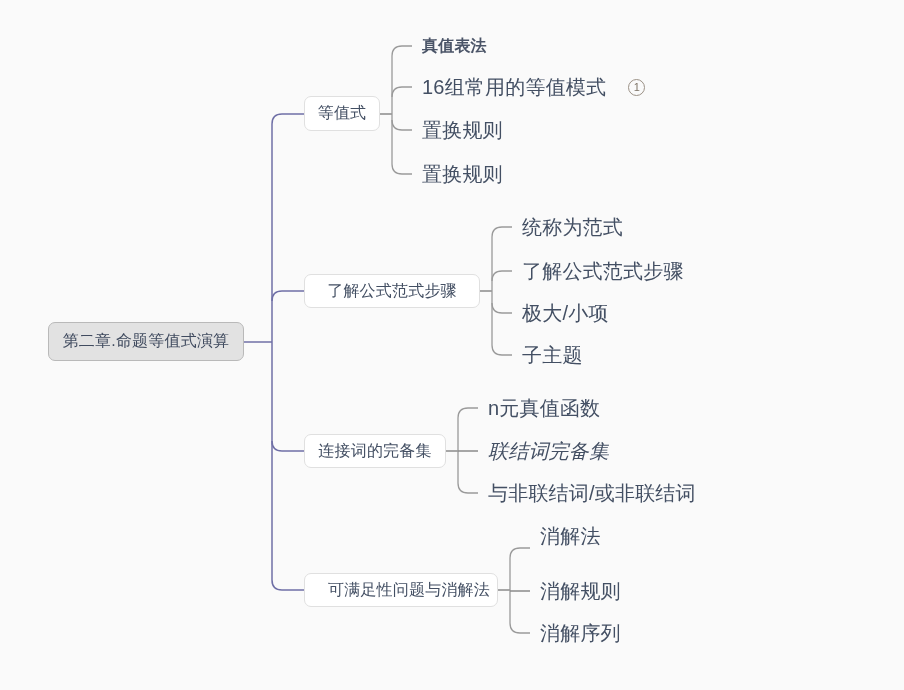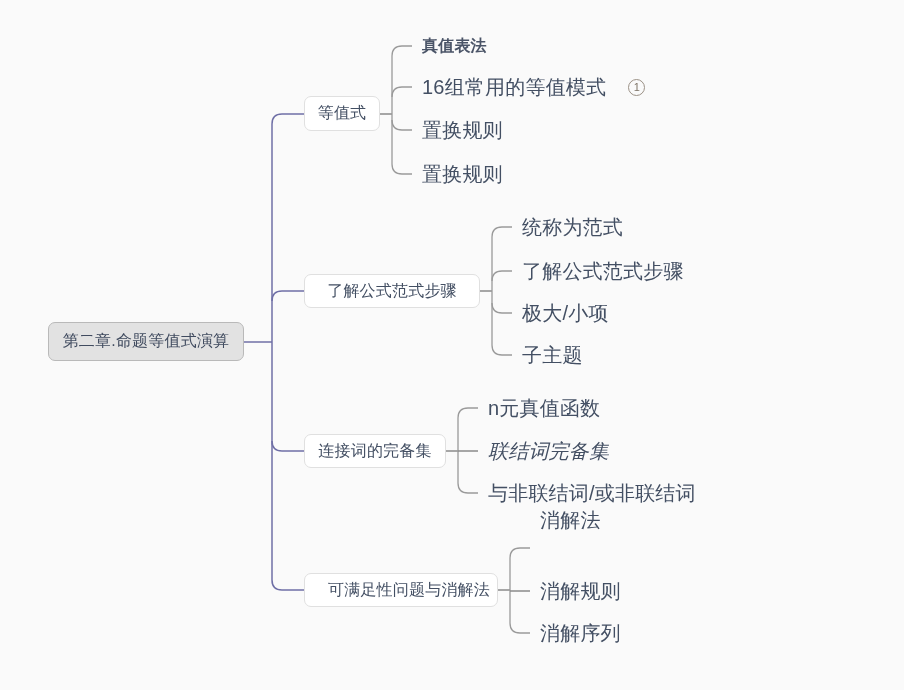--- a/index.html
+++ b/index.html
@@ -164,21 +164,21 @@
     </div>
     <div class="leaf-row" style="left: 488px; top: 439px; height: 24px; font-style: italic;">
       <span class="node node-leaf" style="position: static;">联结词完备集</span>
     </div>
     <div class="leaf-row" style="left: 488px; top: 481px; height: 24px;">
       <span class="node node-leaf" style="position: static;">与非联结词/或非联结词</span>
     </div>
     <div class="node node-branch" style="left: 304px; top: 573px; width: 194px; height: 34px; padding-left: 28px;">
       <span>可满足性问题与消解法</span>
     </div>
-    <div class="leaf-row" style="left: 540px; top: 508px; height: 24px;">
+    <div class="leaf-row" style="left: 540px; top: 524px; height: 24px;">
       <span class="node node-leaf" style="position: static;">消解法</span>
     </div>
     <div class="leaf-row" style="left: 540px; top: 579px; height: 24px;">
       <span class="node node-leaf" style="position: static;">消解规则</span>
     </div>
     <div class="leaf-row" style="left: 540px; top: 621px; height: 24px;">
       <span class="node node-leaf" style="position: static;">消解序列</span>
     </div>
   </div>
 

